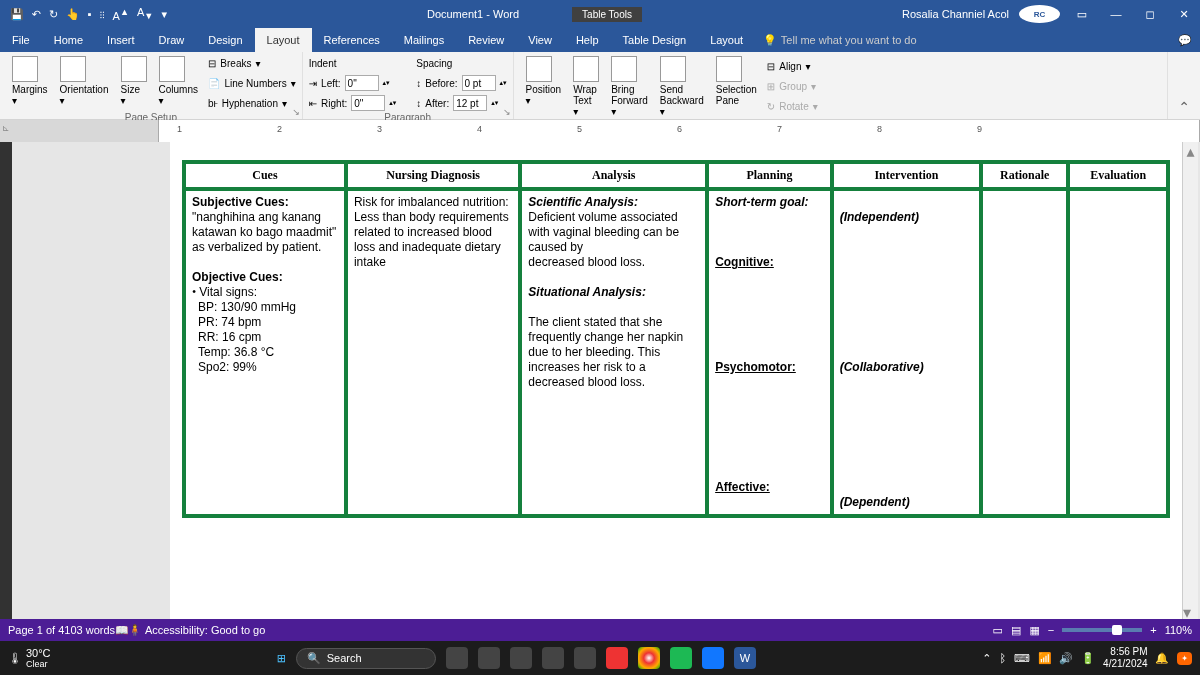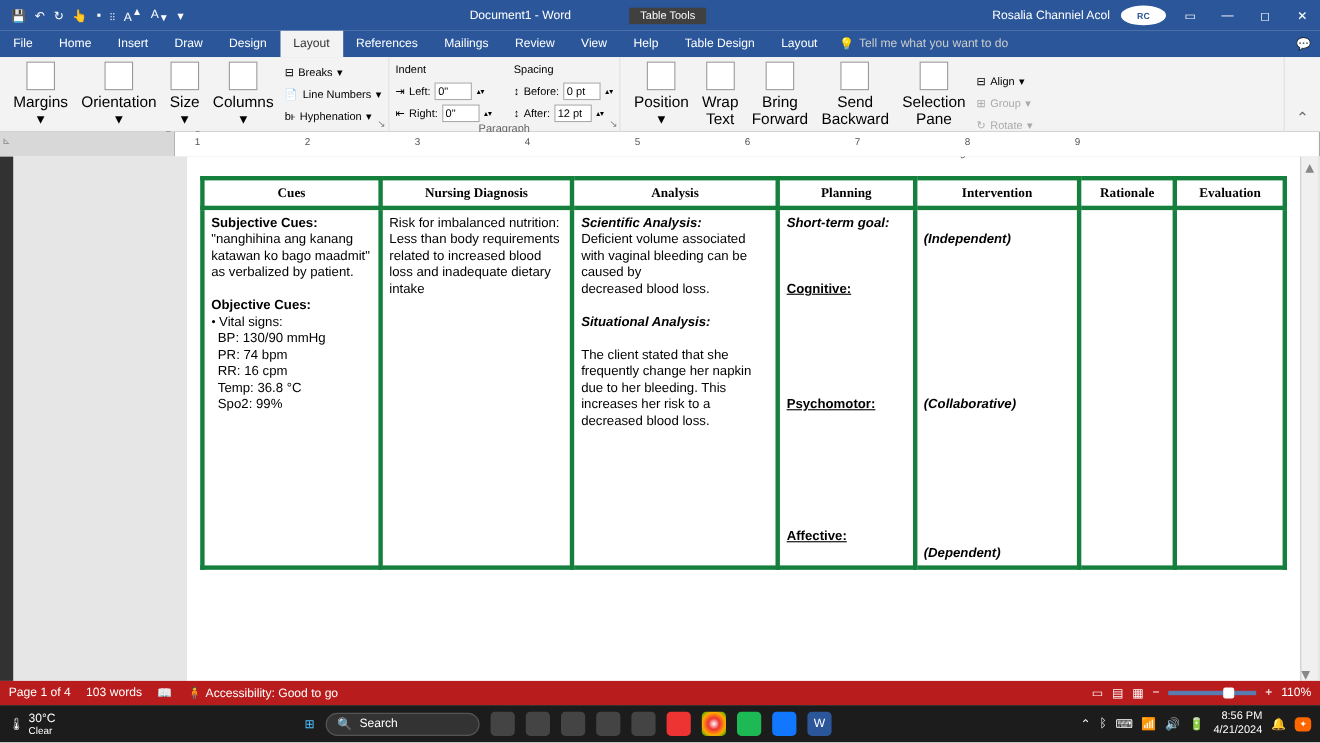--- a/index.html
+++ b/index.html
@@ -20,21 +20,21 @@
 .tabs { background: #2b579a; color: #fff; height: 24px; display: flex; align-items: center; font-size: 11px; }
 .tab { padding: 0 12px; height: 24px; display: flex; align-items: center; cursor: pointer; }
 .tab.active { background: #f3f3f3; color: #333; }
 .tellme { display: flex; align-items: center; gap: 4px; margin-left: 8px; color: #ccc; }
 
 
 .ribbon { background: #f3f3f3; height: 68px; display: flex; border-bottom: 1px solid #d4d4d4; }
 .group { border-right: 1px solid #e0e0e0; padding: 2px 6px 0 6px; display: flex; flex-direction: column; min-width: 50px; position: relative; }
 .group-content { flex: 1; display: flex; }
 .group-label { font-size: 10px; color: #666; text-align: center; padding-bottom: 2px; }
-.bigbtn { display: flex; flex-direction: column; align-items: center; padding: 2px 6px; font-size: 14px; cursor: pointer; }
+.bigbtn { display: flex; flex-direction: column; padding: 2px 6px; font-size: 10px; cursor: pointer; }
 .bigbtn .ico { width: 26px; height: 26px; border: 1px solid #999; margin-bottom: 2px; background: #fff; }
 .smallrow { display: flex; align-items: center; gap: 4px; font-size: 10px; height: 18px; }
 .smallinput { width: 34px; height: 16px; font-size: 10px; border: 1px solid #ababab; background: #fff; padding: 0 2px; }
 .stack { display: flex; flex-direction: column; justify-content: center; gap: 2px; }
 .dialoglauncher { position: absolute; right: 2px; bottom: 2px; font-size: 9px; color: #888; cursor: pointer; }
 
 
 .ruler-area { background: #e6e6e6; height: 22px; display: flex; position: relative; font-size: 9px; color: #555; }
 .ruler-left { width: 158px; background: #d8d8d8; }
 .ruler { flex: 1; position: relative; background: #fff; border-left: 1px solid #aaa; border-right: 1px solid #aaa; padding-left: 20px; display: flex; }
@@ -45,21 +45,21 @@
 .doc-area { flex: 1; background: #e6e6e6; display: flex; overflow: hidden; }
 .leftmargin { width: 12px; background: #323232; }
 .leftgutter { width: 158px; }
 .page { background: #fff; width: 1012px; padding: 18px 12px; }
 .doctable { border-collapse: collapse; width: 100%; }
 .doctable td, .doctable th { border: 4px solid #15803d; padding: 4px 6px; vertical-align: top; font-size: 12px; font-family: 'Times New Roman', serif; }
 .doctable th { font-weight: bold; text-align: center; }
 .scrollbar { width: 16px; background: #f0f0f0; border-left: 1px solid #ccc; }
 
 
-.statusbar { background: #b91c1c; color: #fff; height: 22px; display: flex; align-items: center; font-size: 11px; padding: 0 8px; gap: 14px; }
+.statusbar { background: #4c1d95; color: #fff; height: 22px; display: flex; align-items: center; font-size: 11px; padding: 0 8px; }
 .statusbar .right { margin-left: auto; display: flex; align-items: center; gap: 8px; }
 .zoom-slider { width: 80px; height: 4px; background: #5a7bb0; position: relative; }
 .zoom-slider::after { content: ''; position: absolute; right: 20px; top: -3px; width: 10px; height: 10px; background: #fff; border-radius: 2px; }
 
 
 .taskbar { background: #1c1c1c; color: #fff; height: 34px; display: flex; align-items: center; padding: 0 8px; font-size: 11px; gap: 10px; }
 .weather { display: flex; align-items: center; gap: 4px; }
 .task-center { flex: 1; display: flex; align-items: center; justify-content: center; gap: 10px; }
 .searchbox { background: #333; border: 1px solid #555; border-radius: 14px; padding: 3px 10px; display: flex; align-items: center; gap: 6px; width: 140px; }
 .taskicon { width: 22px; height: 22px; border-radius: 4px; background: #444; cursor: pointer; }

